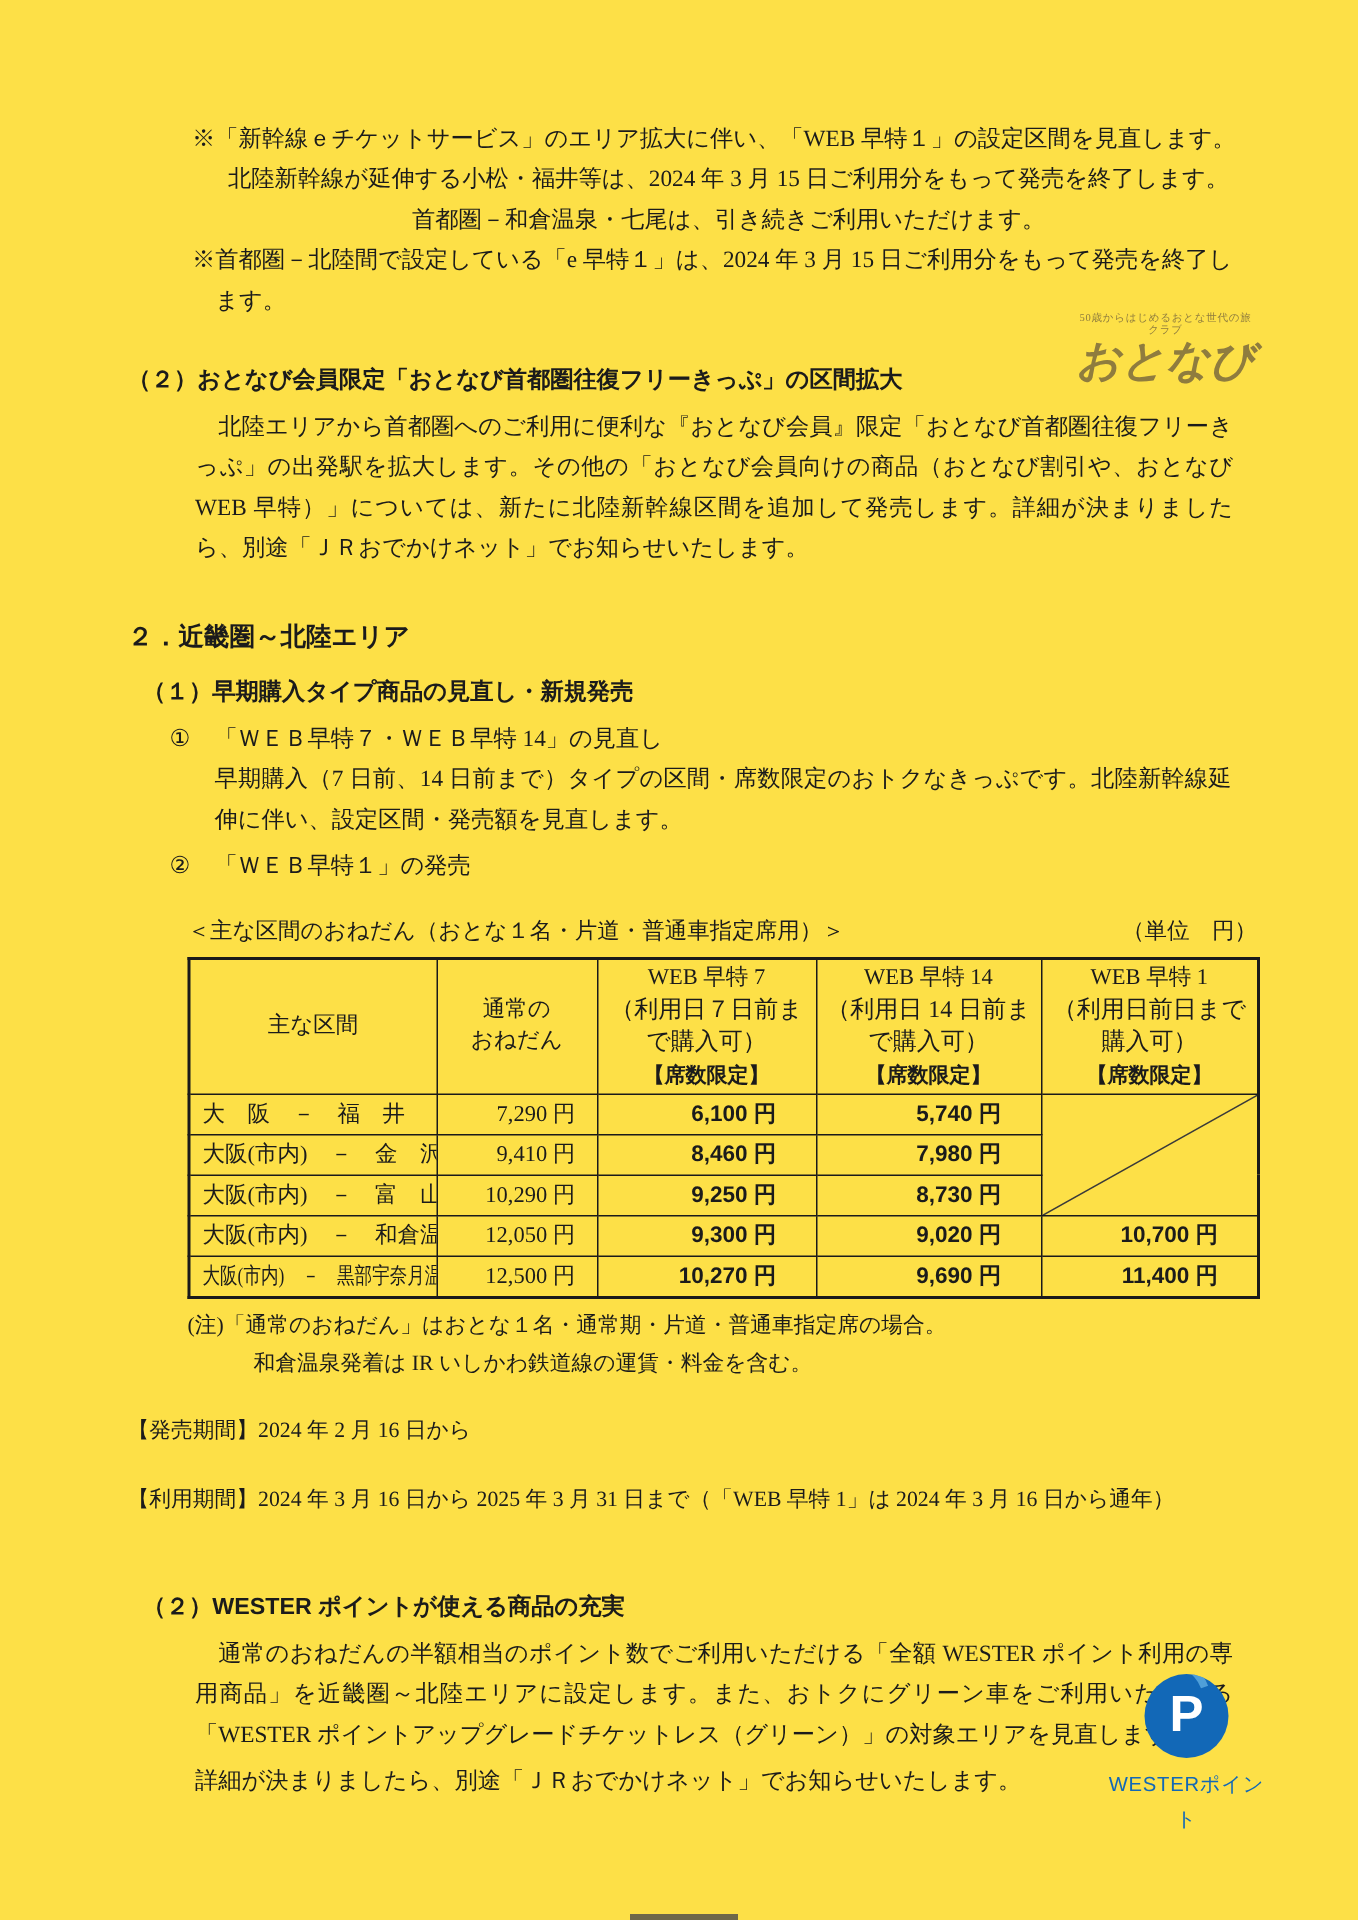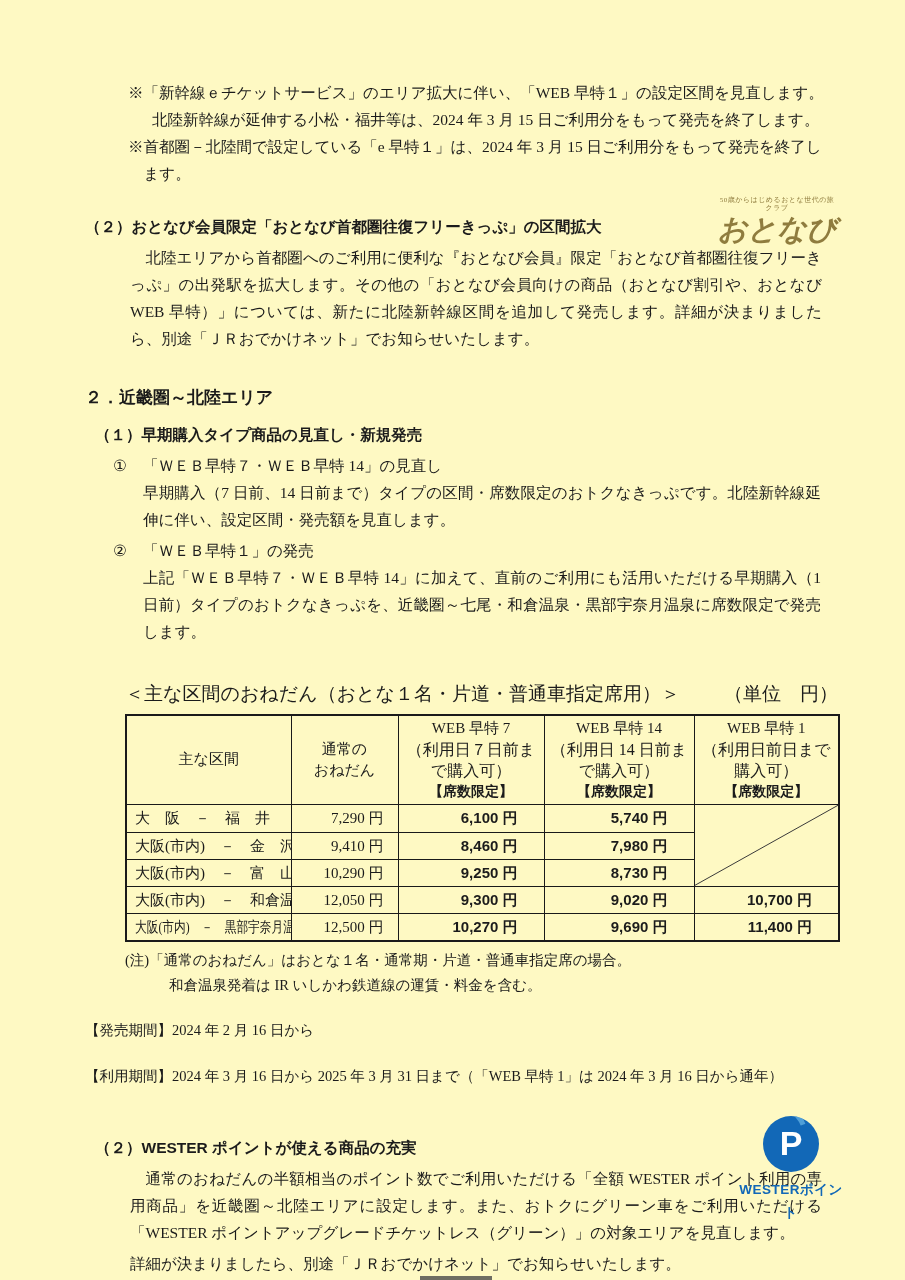--- a/index.html
+++ b/index.html
@@ -1,20 +1,20 @@
 <!DOCTYPE html>
 <html><head>
 <meta charset="utf-8">
 <style>
   * { margin:0; padding:0; box-sizing:border-box; }
   html,body { background:#ffffff; }
   .page {
     position:relative;
     width:905px; height:1280px;
-    background:#fef9c3;
+    background:#fde047;
     font-family:"Liberation Serif", serif;
     color:#1b1b1b;
     font-size:15.5px;
     line-height:1.74;
     overflow:hidden;
   }
   .content { padding:80px 85px 0 85px; }
 
   
   .top-notes { margin-left:43px; width:700px; }
@@ -39,23 +39,23 @@
   }
   .kinki-h1 { margin-top:10px; margin-left:10px; }
 
   .list-item { margin-left:28px; margin-top:4px; }
   .item-title-row { display:flex; }
   .item-marker { width:30px; flex:0 0 30px; }
   .item-body { margin-left:30px; width:678px; text-align:justify; }
 
   
   .table-caption-row {
-    margin-top:31px; margin-left:40px; width:713px;
+    margin-top:16px; margin-left:40px; width:713px;
     display:flex; justify-content:space-between;
-    font-size:19px;
+    font-size:15px;
   }
   table.price {
     margin-left:40px; margin-top:4px;
     border-collapse:collapse; table-layout:fixed;
     width:713px;
     border:2px solid #1a1a1a;
   }
   .price th, .price td { border:1px solid #1a1a1a; vertical-align:middle; }
   .price thead th { font-weight:normal; height:80px; padding:2px; text-align:center; }
   .hd-title { font-size:15px; line-height:1.45; }
@@ -73,21 +73,21 @@
   .table-note2 { padding-left:44px; }
   .period-line { font-size:14.5px; margin-top:20px; }
 
   
   .wester-heading { margin-top:46px; margin-left:10px; }
   .wester-body { margin-left:45px; width:692px; text-align:justify; margin-top:4px; }
   .wester-body-1 { text-indent:1em; }
 
   
   .otonavi-logo {
-    position:absolute; top:196px; right:68px;
+    position:absolute; top:208px; right:68px;
     width:120px; text-align:center;
     color:#8f7c3e;
     margin-left:36px;
   }
   .otonavi-tagline { font-size:7px; line-height:1.2; letter-spacing:0.5px; color:#8f7c3e; }
   .otonavi-name {
     font-size:29px; font-weight:bold; line-height:1.15;
     font-family:"Liberation Serif", serif;
     font-style:italic;
   }
@@ -110,37 +110,38 @@
     content:""; position:absolute; left:-10px; top:-10px;
     width:44px; height:44px; border-radius:50%;
     border:5px solid rgba(130,205,245,0.55);
     border-right-color:transparent; border-bottom-color:transparent;
     transform:rotate(25deg);
   }
   .wester-logo-text {
     margin-top:6px;
     color:#1268b7;
     font-family:"Liberation Sans", sans-serif;
-    font-weight:bold; font-size:13.5px; letter-spacing:0.5px;
+    font-weight:normal; font-size:13.5px; letter-spacing:0.5px;
   }
 
   .bottom-artifact {
     position:absolute; bottom:0; left:420px;
     width:72px; height:4px; background:#4a4a4a; opacity:0.8;
   }
 </style>
 </head>
 <body>
 
 <div class="page">
   <div class="content">
 
     <div class="top-notes">
       <div class="note-line note-hang"><span>※</span><span>「新幹線ｅチケットサービス」のエリア拡大に伴い、「WEB 早特１」の設定区間を見直します。</span></div>
       <div class="note-line note-indent">北陸新幹線が延伸する小松・福井等は、2024 年 3 月 15 日ご利用分をもって発売を終了します。</div>
+      <div class="note-line note-indent">首都圏－和倉温泉・七尾は、引き続きご利用いただけます。</div>
       <div class="note-line note-hang"><span>※</span><span>首都圏－北陸間で設定している「e 早特１」は、2024 年 3 月 15 日ご利用分をもって発売を終了します。</span></div>
     </div>
 
     <div class="h-bold sec-otonavi-heading">（２）おとなび会員限定「おとなび首都圏往復フリーきっぷ」の区間拡大</div>
     <div class="otonavi-body">北陸エリアから首都圏へのご利用に便利な『おとなび会員』限定「おとなび首都圏往復フリーきっぷ」の出発駅を拡大します。その他の「おとなび会員向けの商品（おとなび割引や、おとなび WEB 早特）」については、新たに北陸新幹線区間を追加して発売します。詳細が決まりましたら、別途「ＪＲおでかけネット」でお知らせいたします。</div>
 
     <div class="kinki-title">２．近畿圏～北陸エリア</div>
     <div class="h-bold kinki-h1">（１）早期購入タイプ商品の見直し・新規発売</div>
 
     <div class="list-item">
@@ -149,21 +150,20 @@
         <span>「ＷＥＢ早特７・ＷＥＢ早特 14」の見直し</span>
       </div>
       <div class="item-body">早期購入（7 日前、14 日前まで）タイプの区間・席数限定のおトクなきっぷです。北陸新幹線延伸に伴い、設定区間・発売額を見直します。</div>
     </div>
 
     <div class="list-item">
       <div class="item-title-row">
         <span class="item-marker">②</span>
         <span>「ＷＥＢ早特１」の発売</span>
       </div>
-      <div class="item-body">上記「ＷＥＢ早特７・ＷＥＢ早特 14」に加えて、直前のご利用にも活用いただける早期購入（1 日前）タイプのおトクなきっぷを、近畿圏～七尾・和倉温泉・黒部宇奈月温泉に席数限定で発売します。</div>
     </div>
 
     <div class="table-caption-row">
       <span>＜主な区間のおねだん（おとな１名・片道・普通車指定席用）＞</span>
       <span>（単位　円）</span>
     </div>
 
     <table class="price">
       <colgroup>
         <col style="width:165px">

